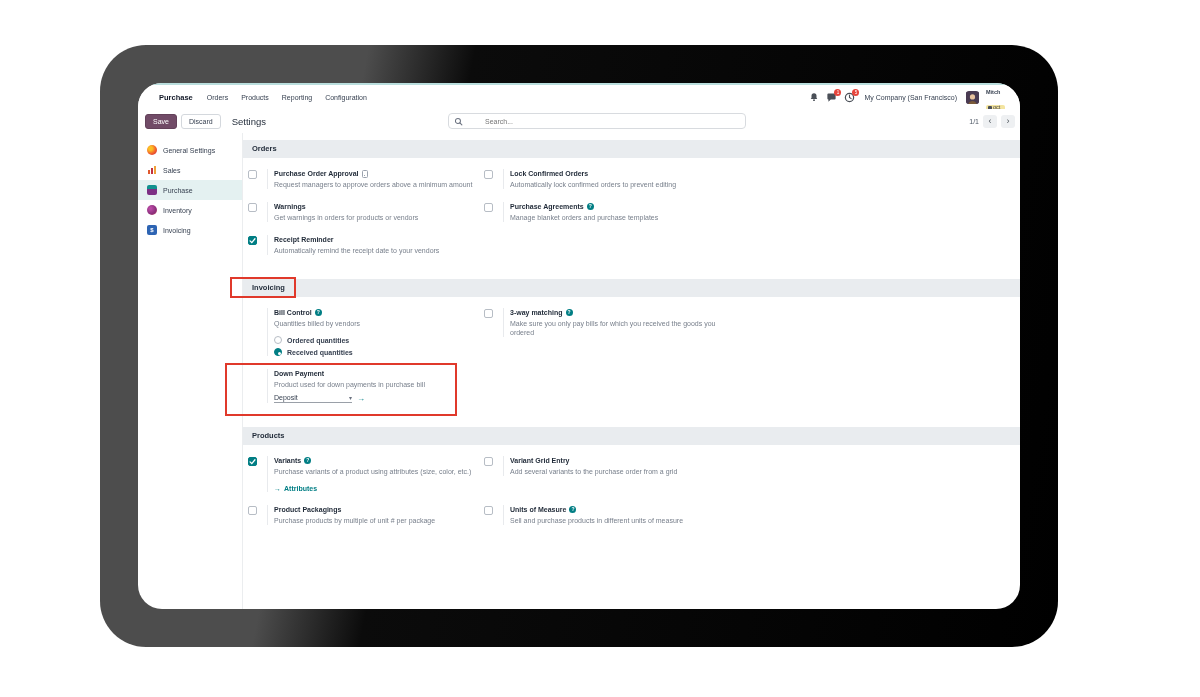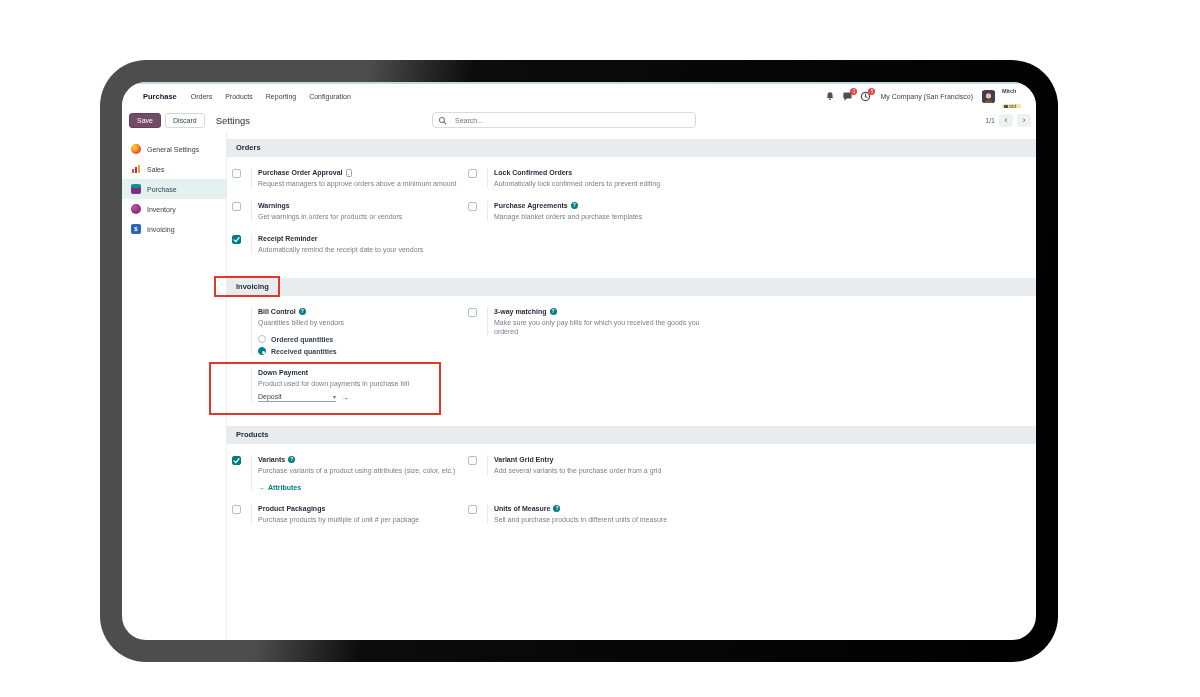--- a/index.html
+++ b/index.html
@@ -1,20 +1,20 @@
 <!DOCTYPE html>
 <html><head>
 <meta charset="utf-8">
 <style>
   * { margin:0; padding:0; box-sizing:border-box; }
   html,body { width:1200px; height:697px; background:#ffffff; font-family:"Liberation Sans", sans-serif; }
 
   
-  .device { position:absolute; left:100px; top:60px; width:958px; height:602px;
-    border-radius:46px; padding:22px;
+  .device { position:absolute; left:100px; top:45px; width:958px; height:602px;
+    border-radius:46px; padding:38px;
     background:linear-gradient(101deg,#4d4d4d 0%,#4d4d4d 25%,#0b0b0b 35%,#000 100%); }
   .screen { position:relative; width:100%; height:100%; background:#fff; border-radius:24px;
     overflow:hidden; display:flex; flex-direction:column; }
   .screen-topline { height:2px; background:#b9dedd; flex:none; }
 
   
   .navbar { height:24px; flex:none; display:flex; align-items:center; padding:0 4px 0 21px; background:#fff; }
   .app-name { font-size:7.5px; font-weight:bold; color:#111827; margin-right:14px; }
   .nav-item { font-size:7px; color:#374151; margin-right:13px; cursor:default; }
   .systray { margin-left:auto; display:flex; align-items:center; gap:7px; }
@@ -28,22 +28,22 @@
   .user-tag { display:inline-flex; align-items:center; gap:1px; background:#f3e4a0; border-radius:2px;
     font-size:5.5px; color:#3b3b3b; padding:0 2px; margin-top:1px; white-space:nowrap; }
   .user-tag .sq { width:4px; height:4px; background:#4a4f57; display:inline-block; border-radius:1px; }
 
   
   .controlbar { height:24px; flex:none; display:flex; align-items:center; padding:0 5px 0 7px; position:relative; background:#fff; }
   .btn { font-size:7px; padding:3px 7px; border-radius:3px; cursor:pointer; }
   .btn-save { background:#714B67; color:#fff; border:1px solid #63415a; }
   .btn-discard { background:#fff; color:#374151; border:1px solid #d4d8dd; margin-left:4px; }
   .cp-title { font-size:9.5px; font-weight:normal; color:#1f2937; margin-left:11px; }
-  .searchbox { position:absolute; left:310px; top:4px; width:264px; height:16px; border:1px solid #d8dbdf;
-    border-radius:4px; background:#fff; display:flex; align-items:center; padding:0 5px; gap:8px; }
+  .searchbox { position:absolute; left:310px; top:4px; width:298px; height:16px; border:1px solid #d8dbdf;
+    border-radius:4px; background:#fff; display:flex; align-items:center; padding:0 5px; gap:22px; }
   .searchbox input { border:none; outline:none; font-size:7px; color:#8a909a; width:100%; background:transparent;
     font-family:"Liberation Sans", sans-serif; }
   .pager { margin-left:auto; display:flex; align-items:center; gap:4px; }
   .pager-count { font-size:7px; color:#4b5563; }
   .pg-btn { width:14px; height:13px; border-radius:3px; background:#eef0f2; border:none; color:#495057;
     font-size:9px; line-height:11px; text-align:center; cursor:pointer; padding:0; }
 
   
   .bodyrow { flex:1; display:flex; min-height:0; }
   .sidebar { width:105px; flex:none; border-right:1px solid #ebedef; padding-top:7px; }

